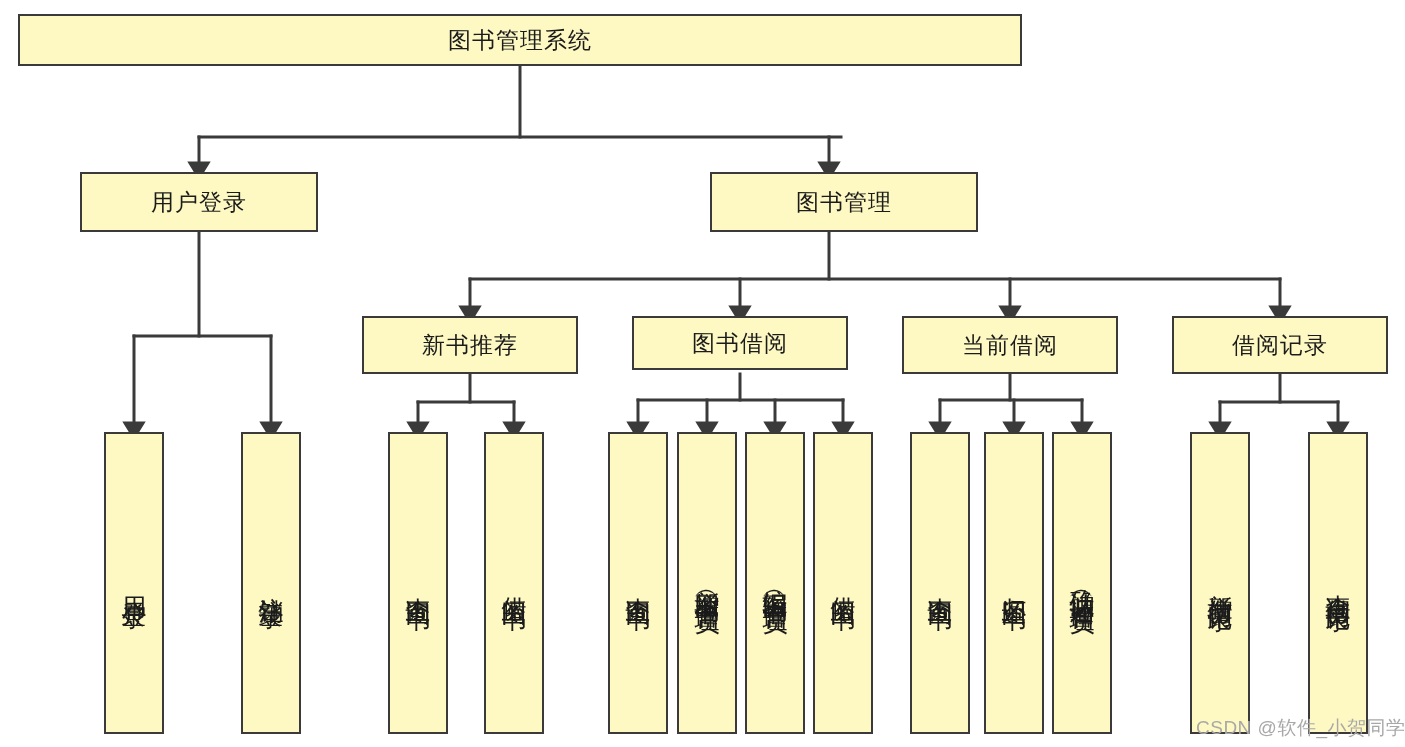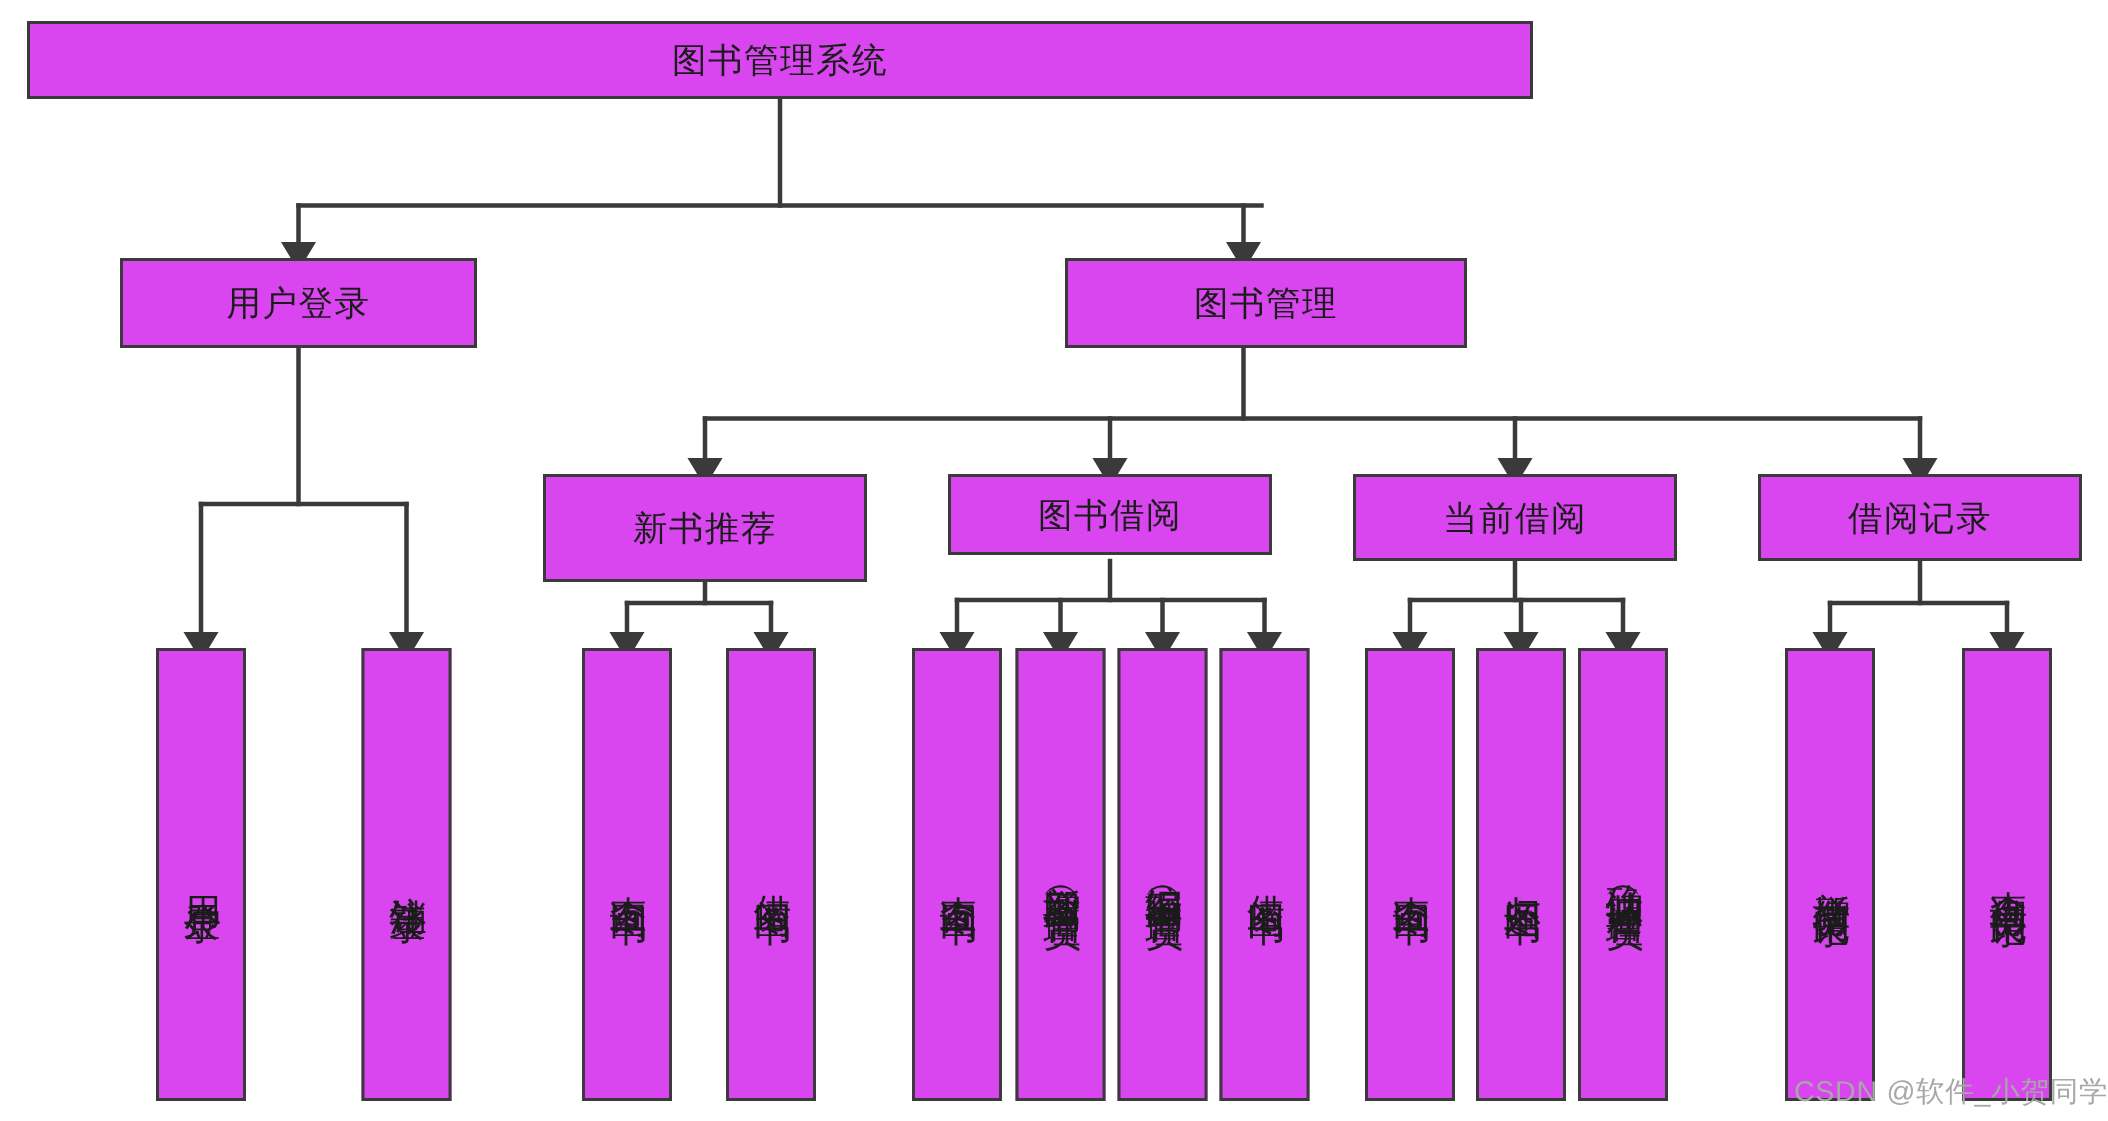--- a/index.html
+++ b/index.html
@@ -21,21 +21,21 @@
     position: absolute;
     left: 0;
     top: 0;
     width: 1405px;
     height: 747px;
     pointer-events: none;
   }
   .node {
     position: absolute;
     box-sizing: border-box;
-    background: #d946ef;
+    background: #fef9c3;
     border: 2px solid #3a3a3a;
     display: flex;
     align-items: center;
     justify-content: center;
     color: #1b1b1b;
   }
   .node.horiz {
     font-size: 23px;
     line-height: 1.15;
     letter-spacing: 1px;
@@ -123,21 +123,21 @@
     <span>图书管理系统</span>
   </div>
 
   <div class="node horiz" style="left:80px; top:172px; width:238px; height:60px;">
     <span>用户登录</span>
   </div>
   <div class="node horiz" style="left:710px; top:172px; width:268px; height:60px;">
     <span>图书管理</span>
   </div>
 
-  <div class="node horiz" style="left:362px; top:316px; width:216px; height:72px;">
+  <div class="node horiz" style="left:362px; top:316px; width:216px; height:58px;">
     <span>新书推荐</span>
   </div>
   <div class="node horiz" style="left:632px; top:316px; width:216px; height:54px;">
     <span>图书借阅</span>
   </div>
   <div class="node horiz" style="left:1172px; top:316px; width:216px; height:58px;">
     <span>借阅记录</span>
   </div>
   <div class="node horiz" style="left:902px; top:316px; width:216px; height:58px;">
     <span>当前借阅</span>

